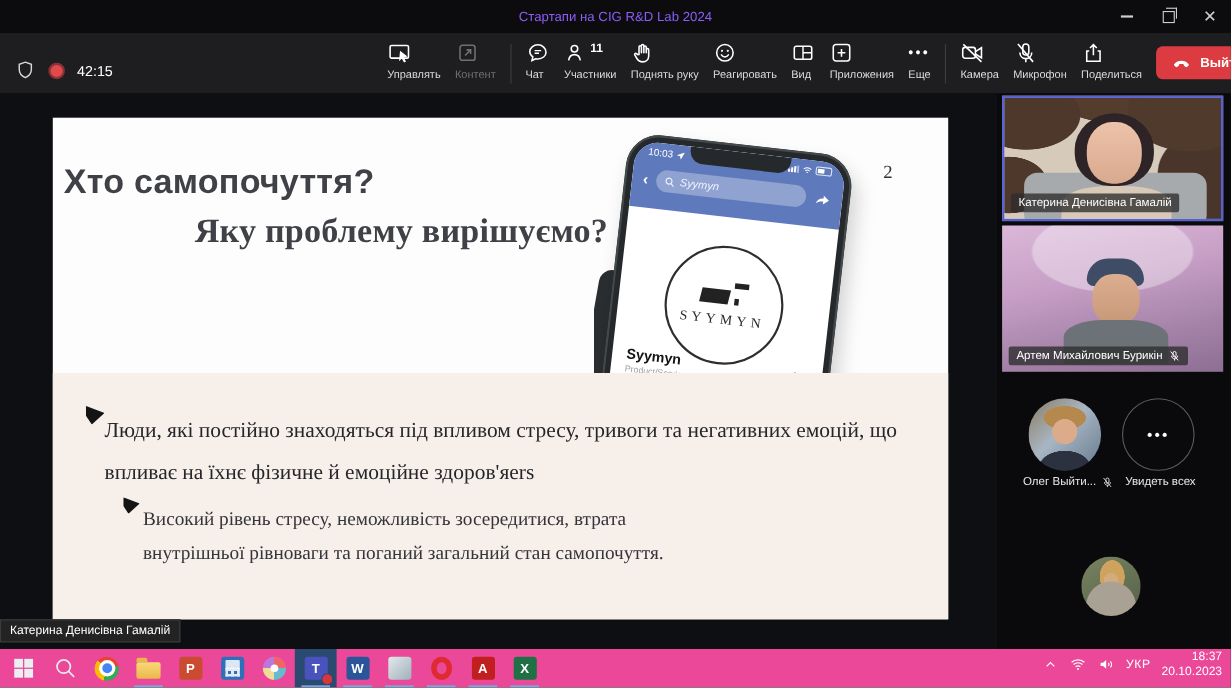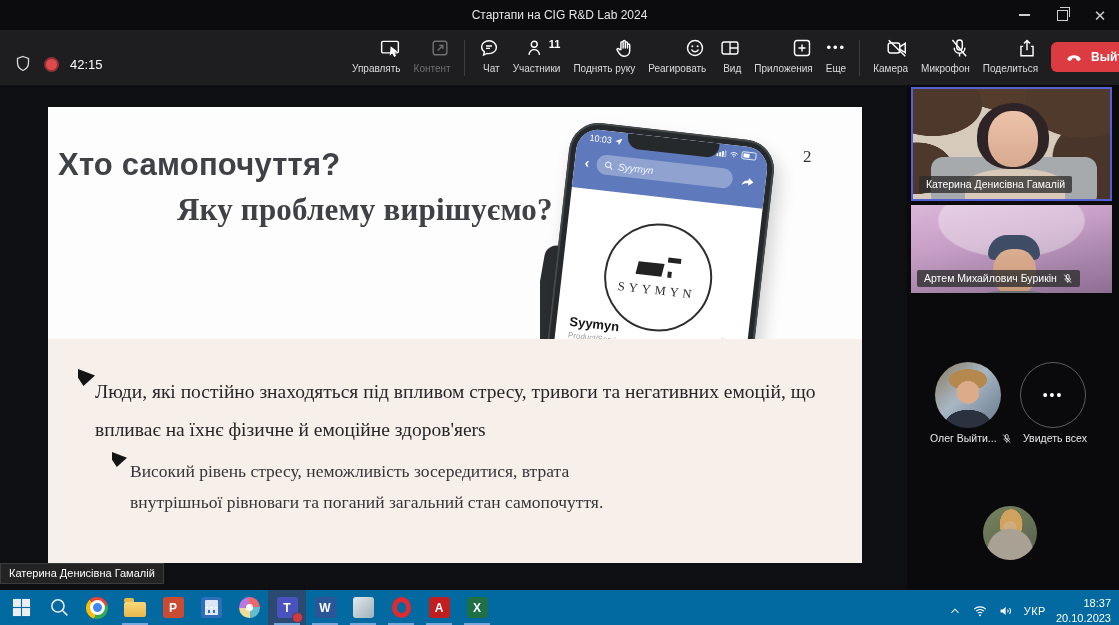--- a/index.html
+++ b/index.html
@@ -1,35 +1,35 @@
 <!DOCTYPE html>
 <html><head>
 <meta charset="utf-8">
 <style>
   html,body{margin:0;padding:0;}
   body{width:1119px;height:625px;position:relative;background:#000;font-family:"Liberation Sans",sans-serif;overflow:hidden;}
   svg{display:block;}
 
   
   .titlebar{position:absolute;top:0;left:0;right:0;height:30px;background:#0c0c0e;}
-  .titlebar .title{position:absolute;left:0;right:0;top:0;height:30px;display:flex;align-items:center;justify-content:center;color:#e5e5e5;font-size:12px;}
+  .titlebar .title{position:absolute;left:0;right:0;top:0;height:30px;display:flex;align-items:center;justify-content:center;color:#8b5cf6;font-size:12px;}
   .win-controls{position:absolute;right:0;top:0;height:30px;display:flex;z-index:5;}
   .win-btn{width:38px;height:30px;display:flex;align-items:center;justify-content:center;color:#cfcfcf;}
   .glyph-min{width:11px;height:1.5px;background:#cfcfcf;}
   .glyph-restore{width:9px;height:9px;border:1.2px solid #cfcfcf;position:relative;background:#0c0c0e;}
   .glyph-restore::before{content:"";position:absolute;left:2px;top:-4px;width:9px;height:9px;border:1.2px solid #cfcfcf;border-bottom:none;border-left:none;}
   .glyph-close{font-size:15px;line-height:1;color:#cfcfcf;}
 
   
   .toolbar{position:absolute;top:30px;left:0;right:0;height:55px;background:#1e1e20;}
   .tb-left{position:absolute;left:13px;top:0;height:68px;display:flex;align-items:center;gap:11px;}
   .rec-dot{width:15px;height:15px;border-radius:50%;border:2px solid #8e3136;background:#e04a4a;box-sizing:border-box;}
   .timer{color:#fff;font-size:13px;}
   .tb-center{position:absolute;left:352px;top:7px;display:flex;align-items:flex-start;gap:13px;}
-  .tb-btn{display:flex;flex-direction:column;align-items:flex-end;gap:4px;cursor:pointer;}
+  .tb-btn{display:flex;flex-direction:column;align-items:flex-start;gap:4px;cursor:pointer;}
   .tb-btn .lbl{font-size:10px;color:#dcdcdc;white-space:nowrap;}
   .tb-btn.disabled .lbl{color:#707070;}
   .tb-iconrow{display:flex;align-items:flex-start;gap:2px;height:22px;}
   .pcount{color:#fff;font-size:11px;font-weight:bold;line-height:1;margin-top:2px;}
   .tb-div{width:1px;height:36px;background:#3d3d3d;margin-top:3px;}
   .dots{color:#fff;font-size:13px;letter-spacing:2px;line-height:22px;}
   .leave-btn{background:#dc3c41;border-radius:6px;height:30px;padding:0 14px;display:flex;align-items:center;gap:8px;color:#fff;font-weight:bold;font-size:12px;margin-top:5px;cursor:pointer;}
 
   
   .stage{position:absolute;top:85px;left:0;width:907px;height:505px;background:#0e0f12;}
@@ -81,21 +81,21 @@
     background-image:
       radial-gradient(ellipse 50px 32px at 10% 14%, #4e382b 0 98%, transparent 100%),
       radial-gradient(ellipse 58px 38px at 86% 10%, #503a2c 0 98%, transparent 100%),
       radial-gradient(ellipse 62px 44px at 102% 62%, #4a352a 0 98%, transparent 100%),
       radial-gradient(ellipse 42px 26px at 46% -4%, #553d2e 0 98%, transparent 100%),
       radial-gradient(ellipse 36px 26px at 2% 72%, #4e382b 0 98%, transparent 100%);}
   .w-sofa{position:absolute;left:18px;top:68px;width:166px;height:50px;background:#a7aaac;border-radius:12px;}
   .w-hair{position:absolute;left:64px;top:14px;width:72px;height:66px;background:#2e2326;border-radius:50% 50% 44% 44%;}
   .w-face{position:absolute;left:75px;top:22px;width:50px;height:56px;background:linear-gradient(#ecc3aa,#d8a98f);border-radius:46%;}
   .w-body{position:absolute;left:52px;top:80px;width:100px;height:36px;background:#d9c9b8;border-radius:44% 44% 0 0;}
-  .tile2{top:120px;height:88px;background:
+  .tile2{top:120px;height:133px;background:
       radial-gradient(ellipse 120px 60px at 50% 18%, rgba(255,255,255,.35) 0 60%, transparent 62%),
       linear-gradient(168deg,#dab7d9 0%,#c79fc6 38%,#a583a8 72%,#8d6f93 100%);}
   .m-cap{position:absolute;left:77px;top:30px;width:52px;height:25px;background:#3e4c66;border-radius:26px 26px 8px 8px;}
   .m-face{position:absolute;left:82px;top:44px;width:43px;height:46px;background:linear-gradient(#dcae90,#c79878);border-radius:44%;}
   .m-body{position:absolute;left:56px;top:86px;width:95px;height:40px;background:#6d7178;border-radius:38% 38% 0 0;}
   .tile-label{position:absolute;left:6px;bottom:6px;background:rgba(45,45,45,.78);color:#fff;font-size:10.5px;padding:2px 7px 3px;border-radius:2px;display:flex;align-items:center;gap:5px;max-width:180px;white-space:nowrap;}
   .avatar{position:absolute;border-radius:50%;}
   .av-oleg{left:28px;top:277px;width:66px;height:66px;background:
       radial-gradient(ellipse 32px 20px at 50% 94%, #2c3140 0 70%, transparent 72%),
       radial-gradient(circle at 50% 46%, #dcab8a 0 23%, transparent 24%),
@@ -105,21 +105,21 @@
   .av-label{position:absolute;color:#e8e8e8;font-size:10.5px;display:flex;align-items:center;gap:4px;white-space:nowrap;}
   .lbl-oleg{left:23px;top:347px;}
   .lbl-seeall{left:116px;top:347px;cursor:pointer;}
   .av-blonde{left:76px;top:421px;width:54px;height:54px;background:
       radial-gradient(circle at 50% 84%, #a9a193 0 42%, transparent 44%),
       radial-gradient(circle at 50% 40%, #d2ab7f 0 15%, transparent 16%),
       radial-gradient(ellipse 18px 24px at 52% 34%, #cfa35e 0 62%, transparent 64%),
       linear-gradient(150deg,#77835f,#55604a);}
 
   
-  .taskbar{position:absolute;left:0;top:590px;width:1119px;height:35px;background:#0369a1;display:flex;align-items:flex-end;}
+  .taskbar{position:absolute;left:0;top:590px;width:1119px;height:35px;background:#ec4899;display:flex;align-items:flex-start;}
   .tb-cells{display:flex;align-items:center;padding-left:2px;}
   .cell{width:38px;height:35px;display:flex;align-items:center;justify-content:center;position:relative;cursor:pointer;}
   .cell.open::after{content:"";position:absolute;bottom:0;left:6px;right:6px;height:2px;background:#76a9dd;}
   .cell.active{background:#2b4a71;}
   .sq{width:21px;height:21px;border-radius:3px;display:flex;align-items:center;justify-content:center;color:#fff;font-weight:bold;font-size:12px;}
   .i-ppt{background:#cb4a32;} .i-ppt::after{content:"P";}
   .i-word{background:#2a5699;} .i-word::after{content:"W";}
   .i-excel{background:#1f7145;} .i-excel::after{content:"X";}
   .i-acro{background:#c11f1f;} .i-acro::after{content:"A";}
   .i-teams{background:#4a53bd;position:relative;} .i-teams::after{content:"T";}

